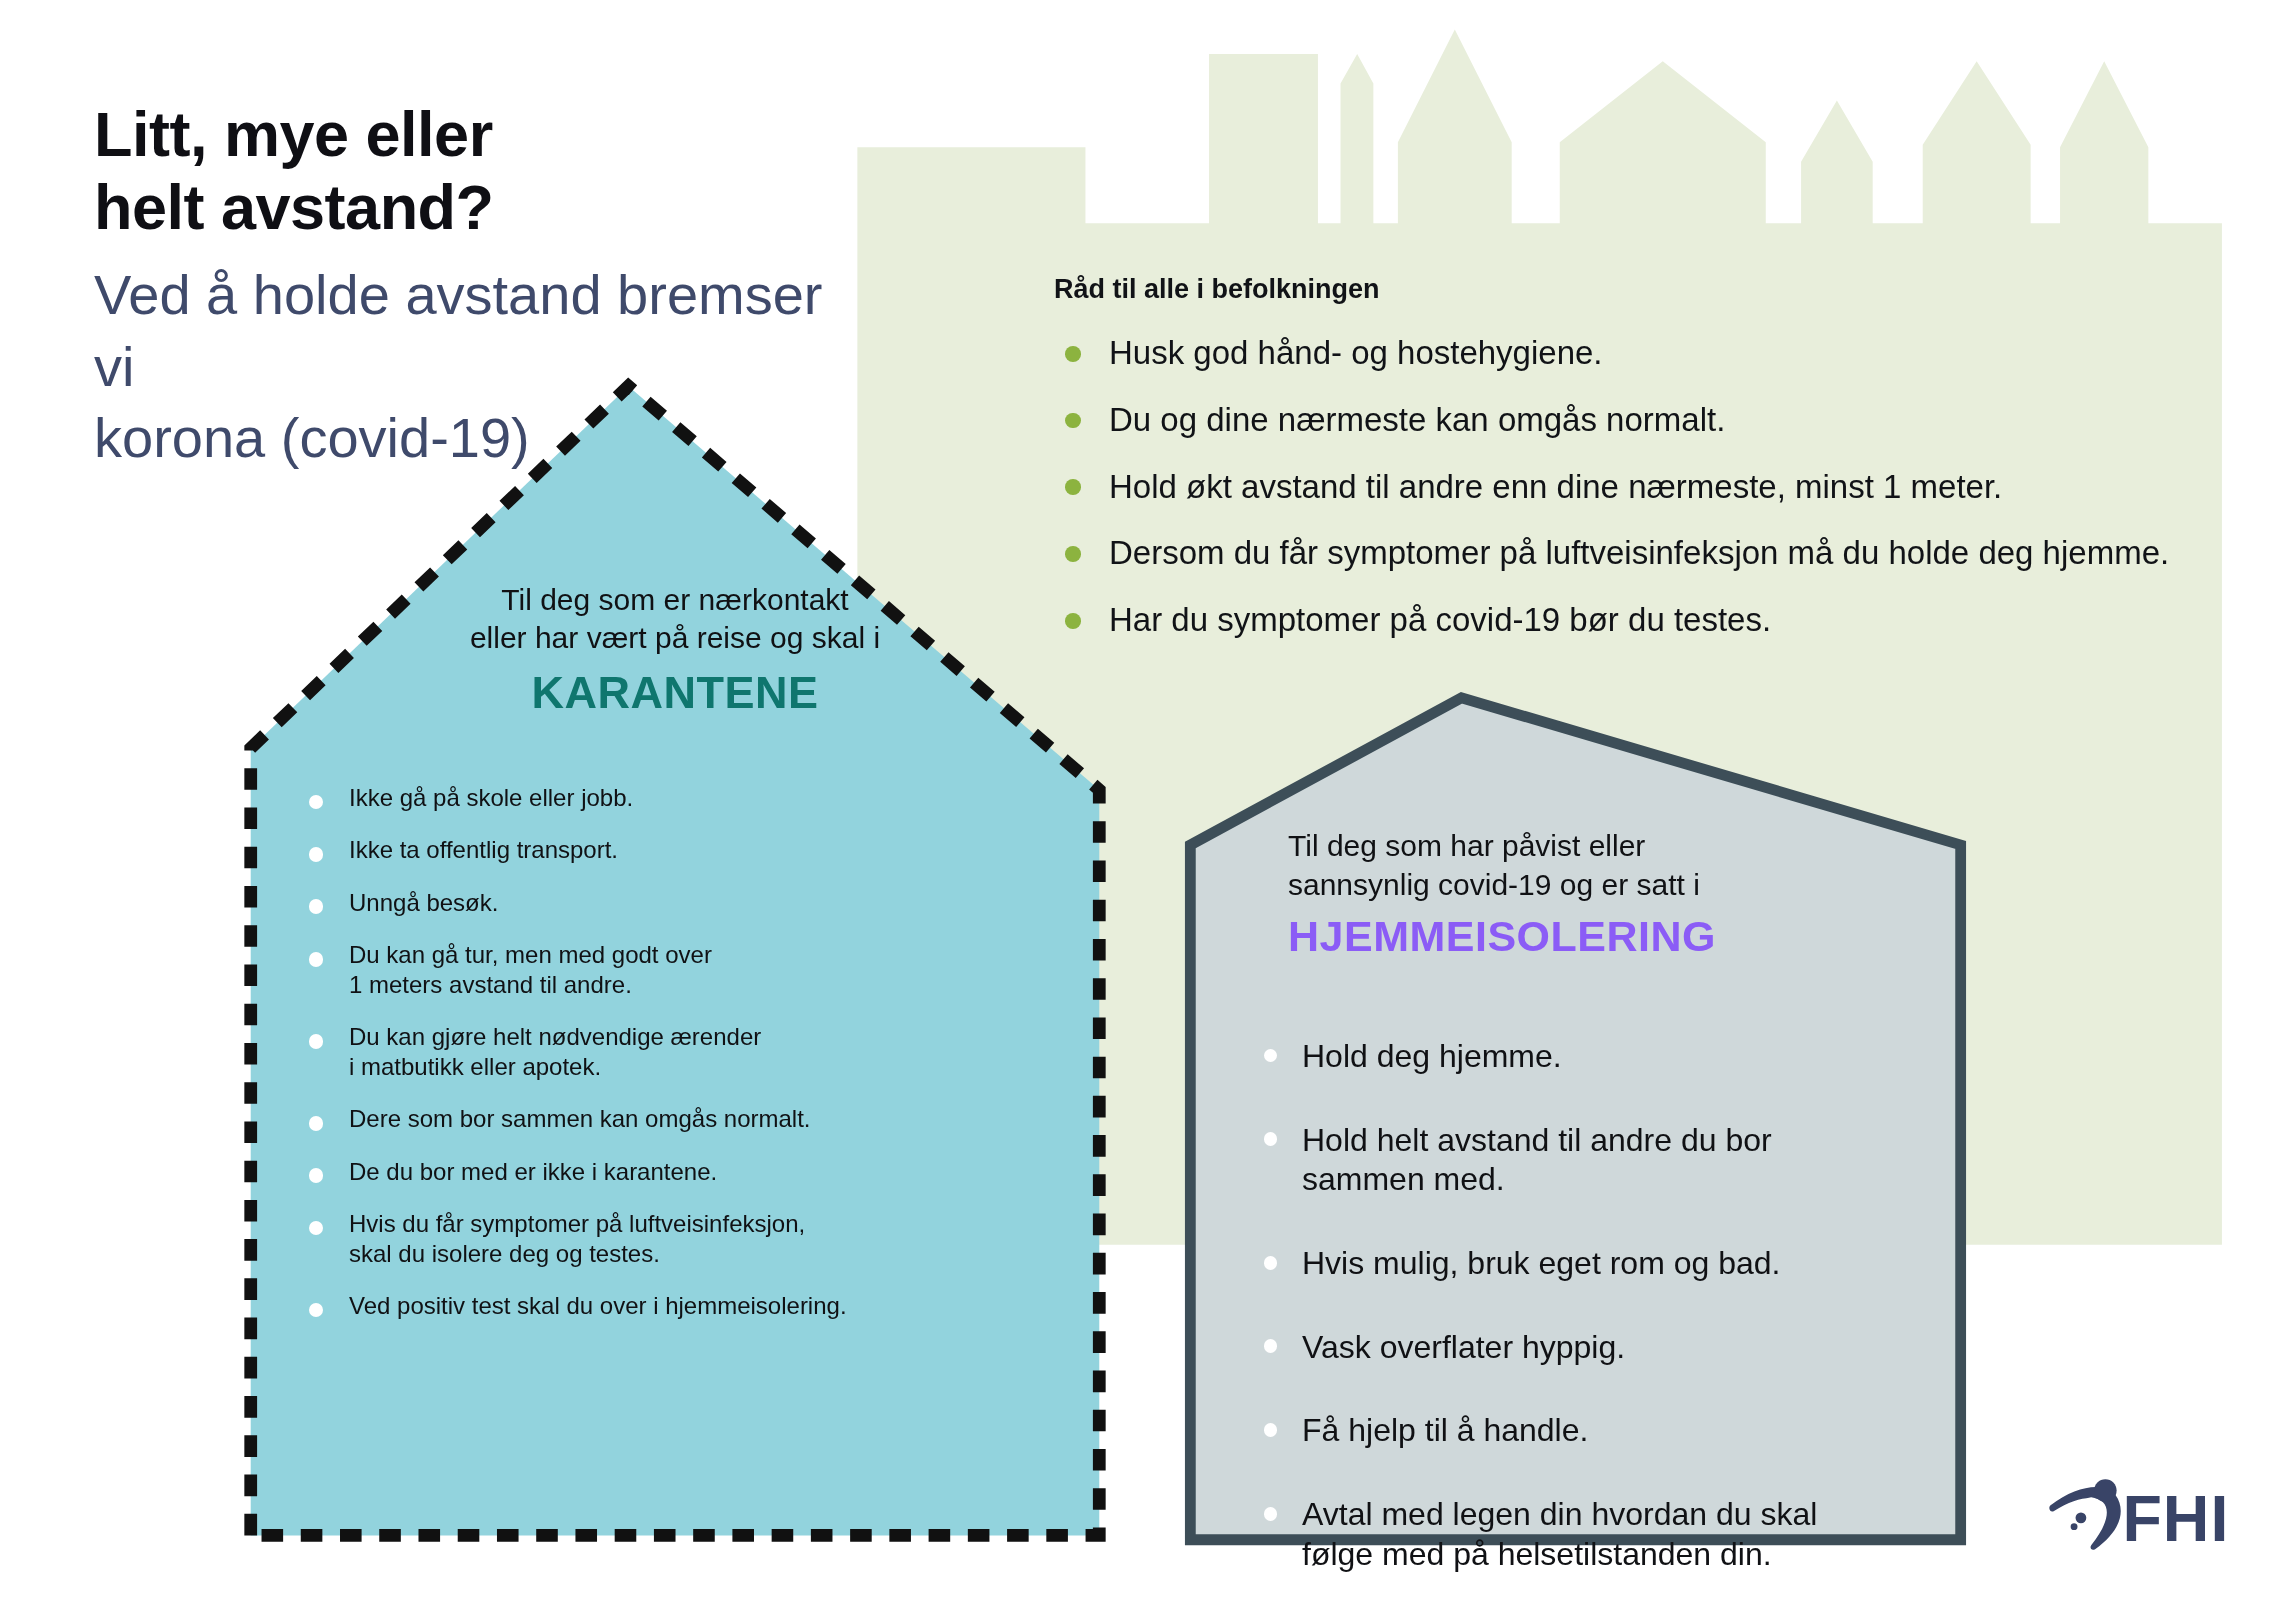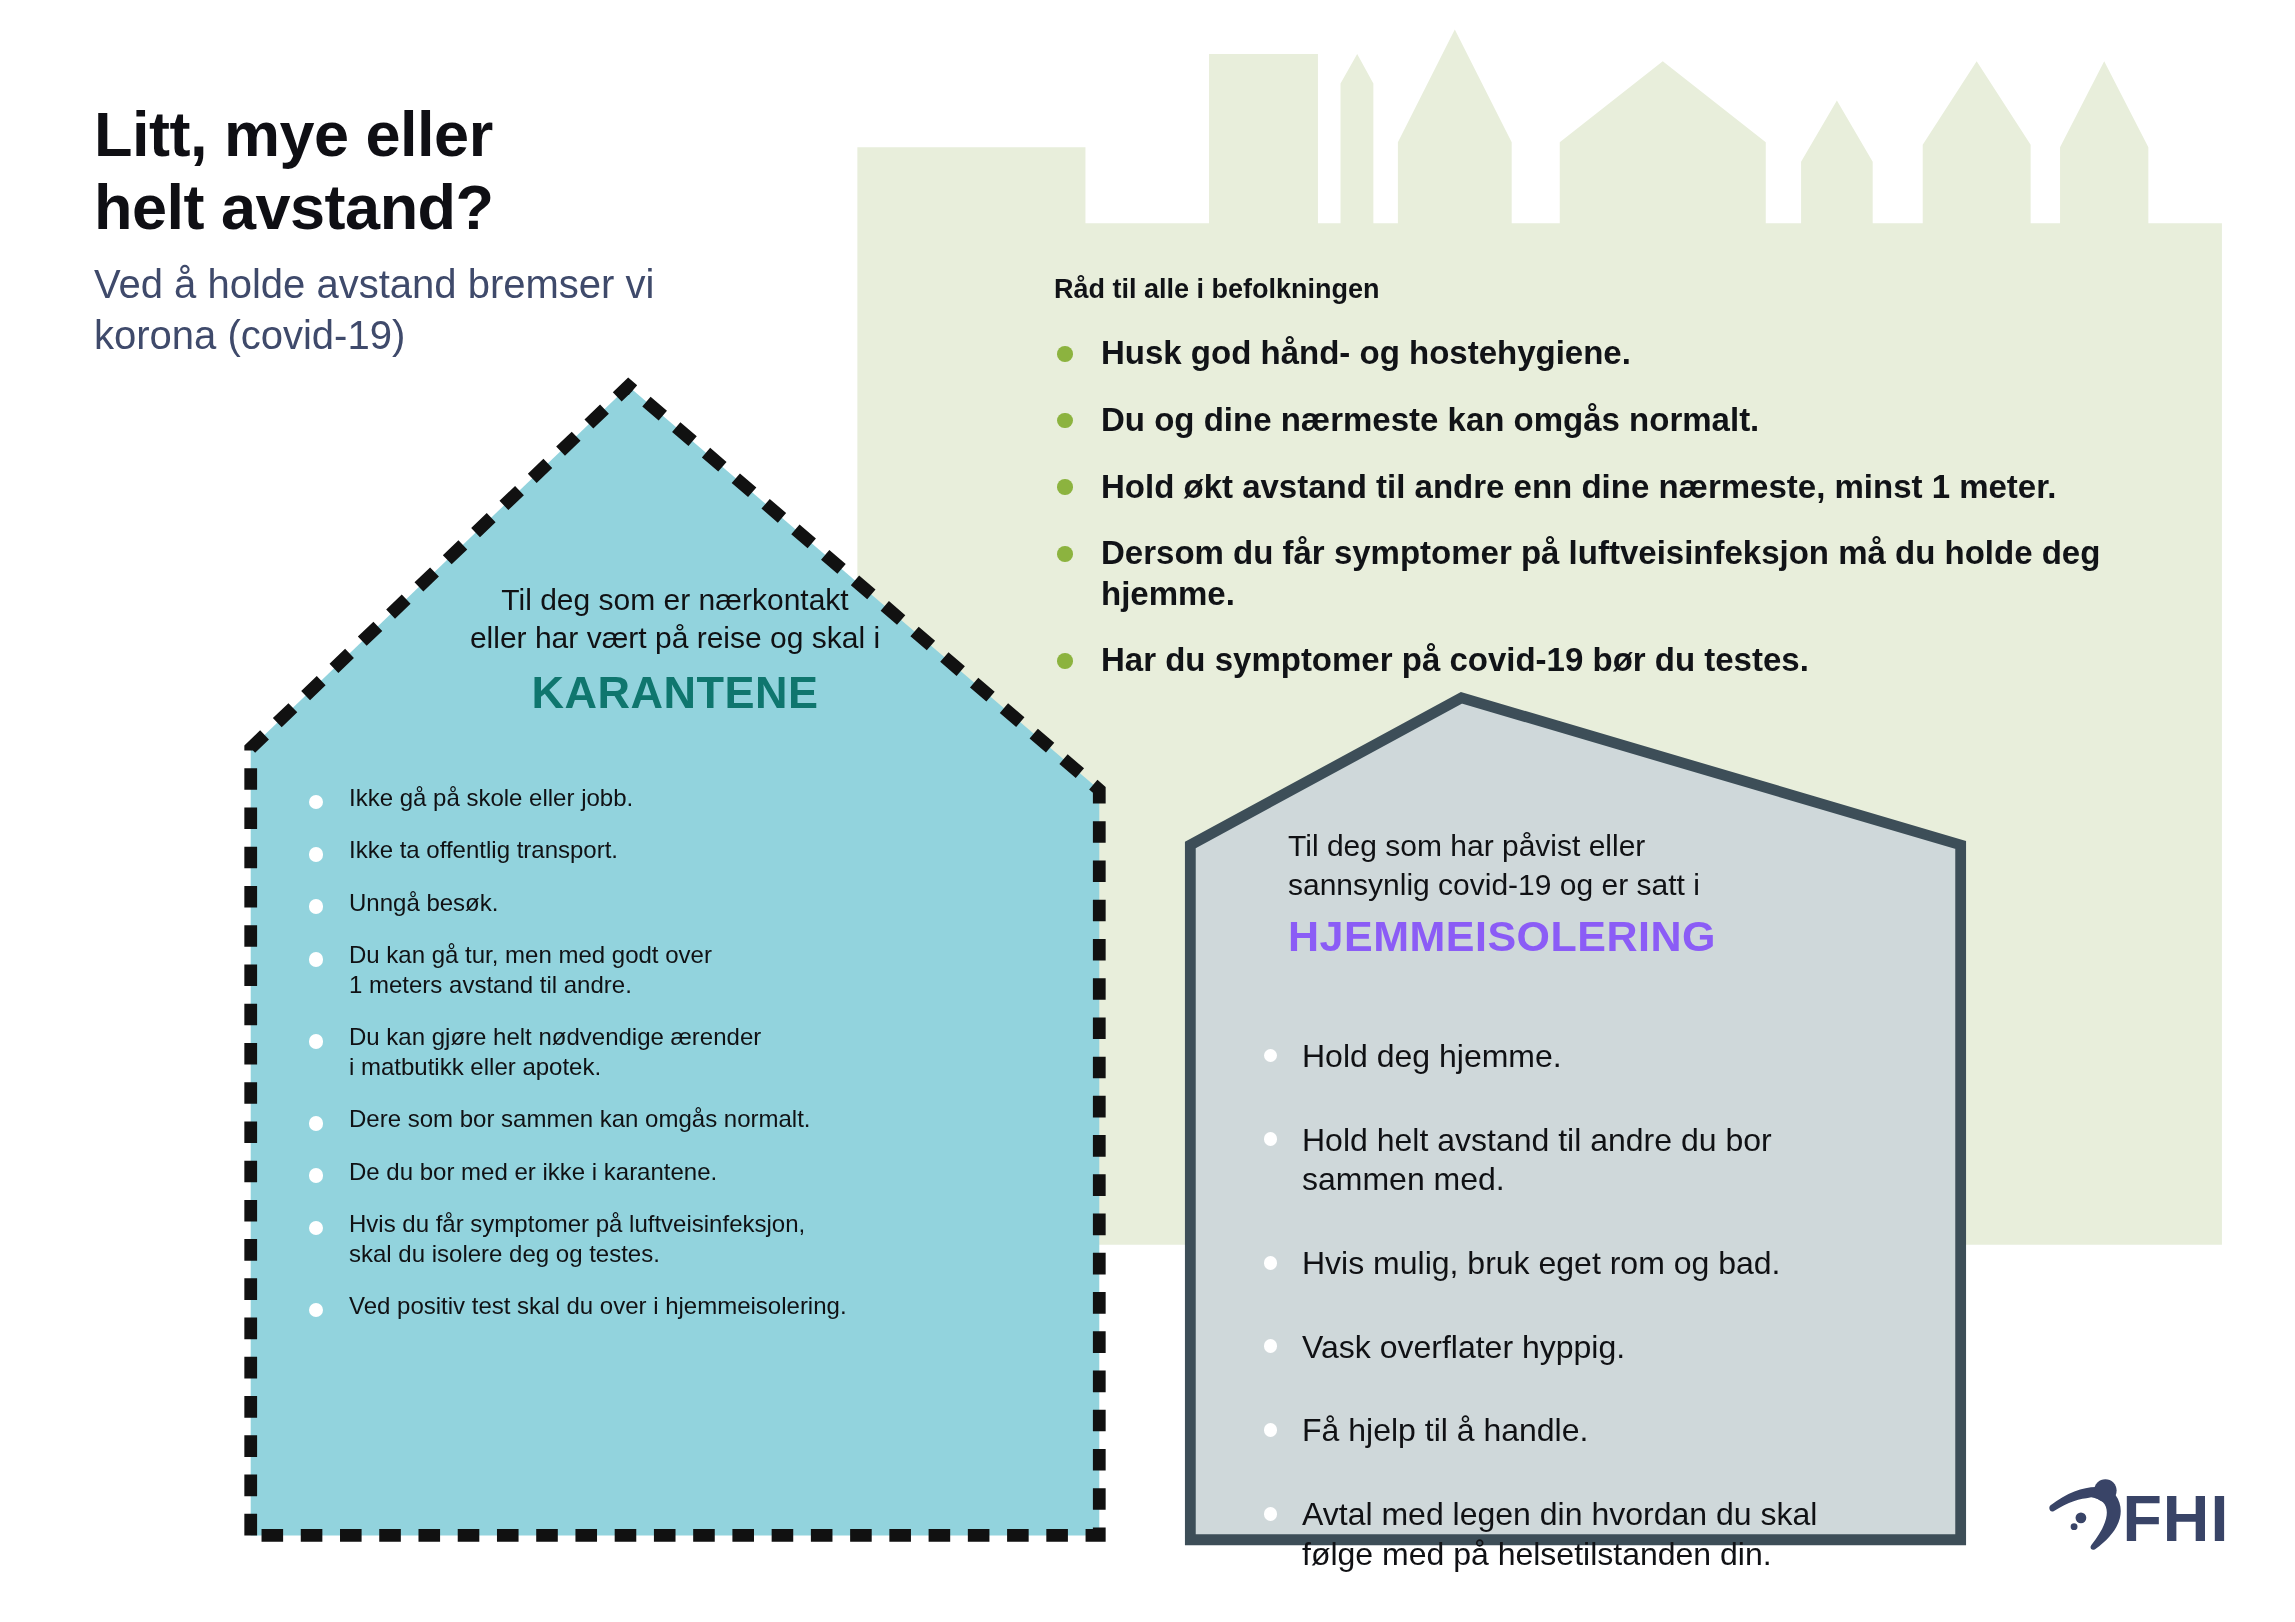--- a/index.html
+++ b/index.html
@@ -18,36 +18,36 @@
   .headline h1{
     margin:0;
     font-size:63px;
     line-height:1.16;
     font-weight:700;
     color:#0f0f14;
     letter-spacing:-0.5px;
   }
   .headline .sub{
     margin-top:14.7px;
-    font-size:40px;
+    font-size:56px;
     line-height:1.28;
     font-weight:400;
     color:#3f4a6b;
   }
 
   
   .advice{position:absolute;left:1054px;top:275px;width:1128px;z-index:6;}
   .advice h2{
     margin:0 0 28.5px 0;
     font-size:27px;
     line-height:1.1;
     font-weight:700;
     color:#111317;
   }
-  .advice ul{list-style:none;margin:0;padding:0;font-weight:bold;}
+  .advice ul{list-style:none;margin:8px;padding:0;}
   .advice li{
     position:relative;
     padding-left:47px;
     margin-bottom:26.5px;
     font-size:33px;
     line-height:1.22;
     color:#111317;
   }
   .advice li:last-child{margin-bottom:0;}
   .advice li .dot{

